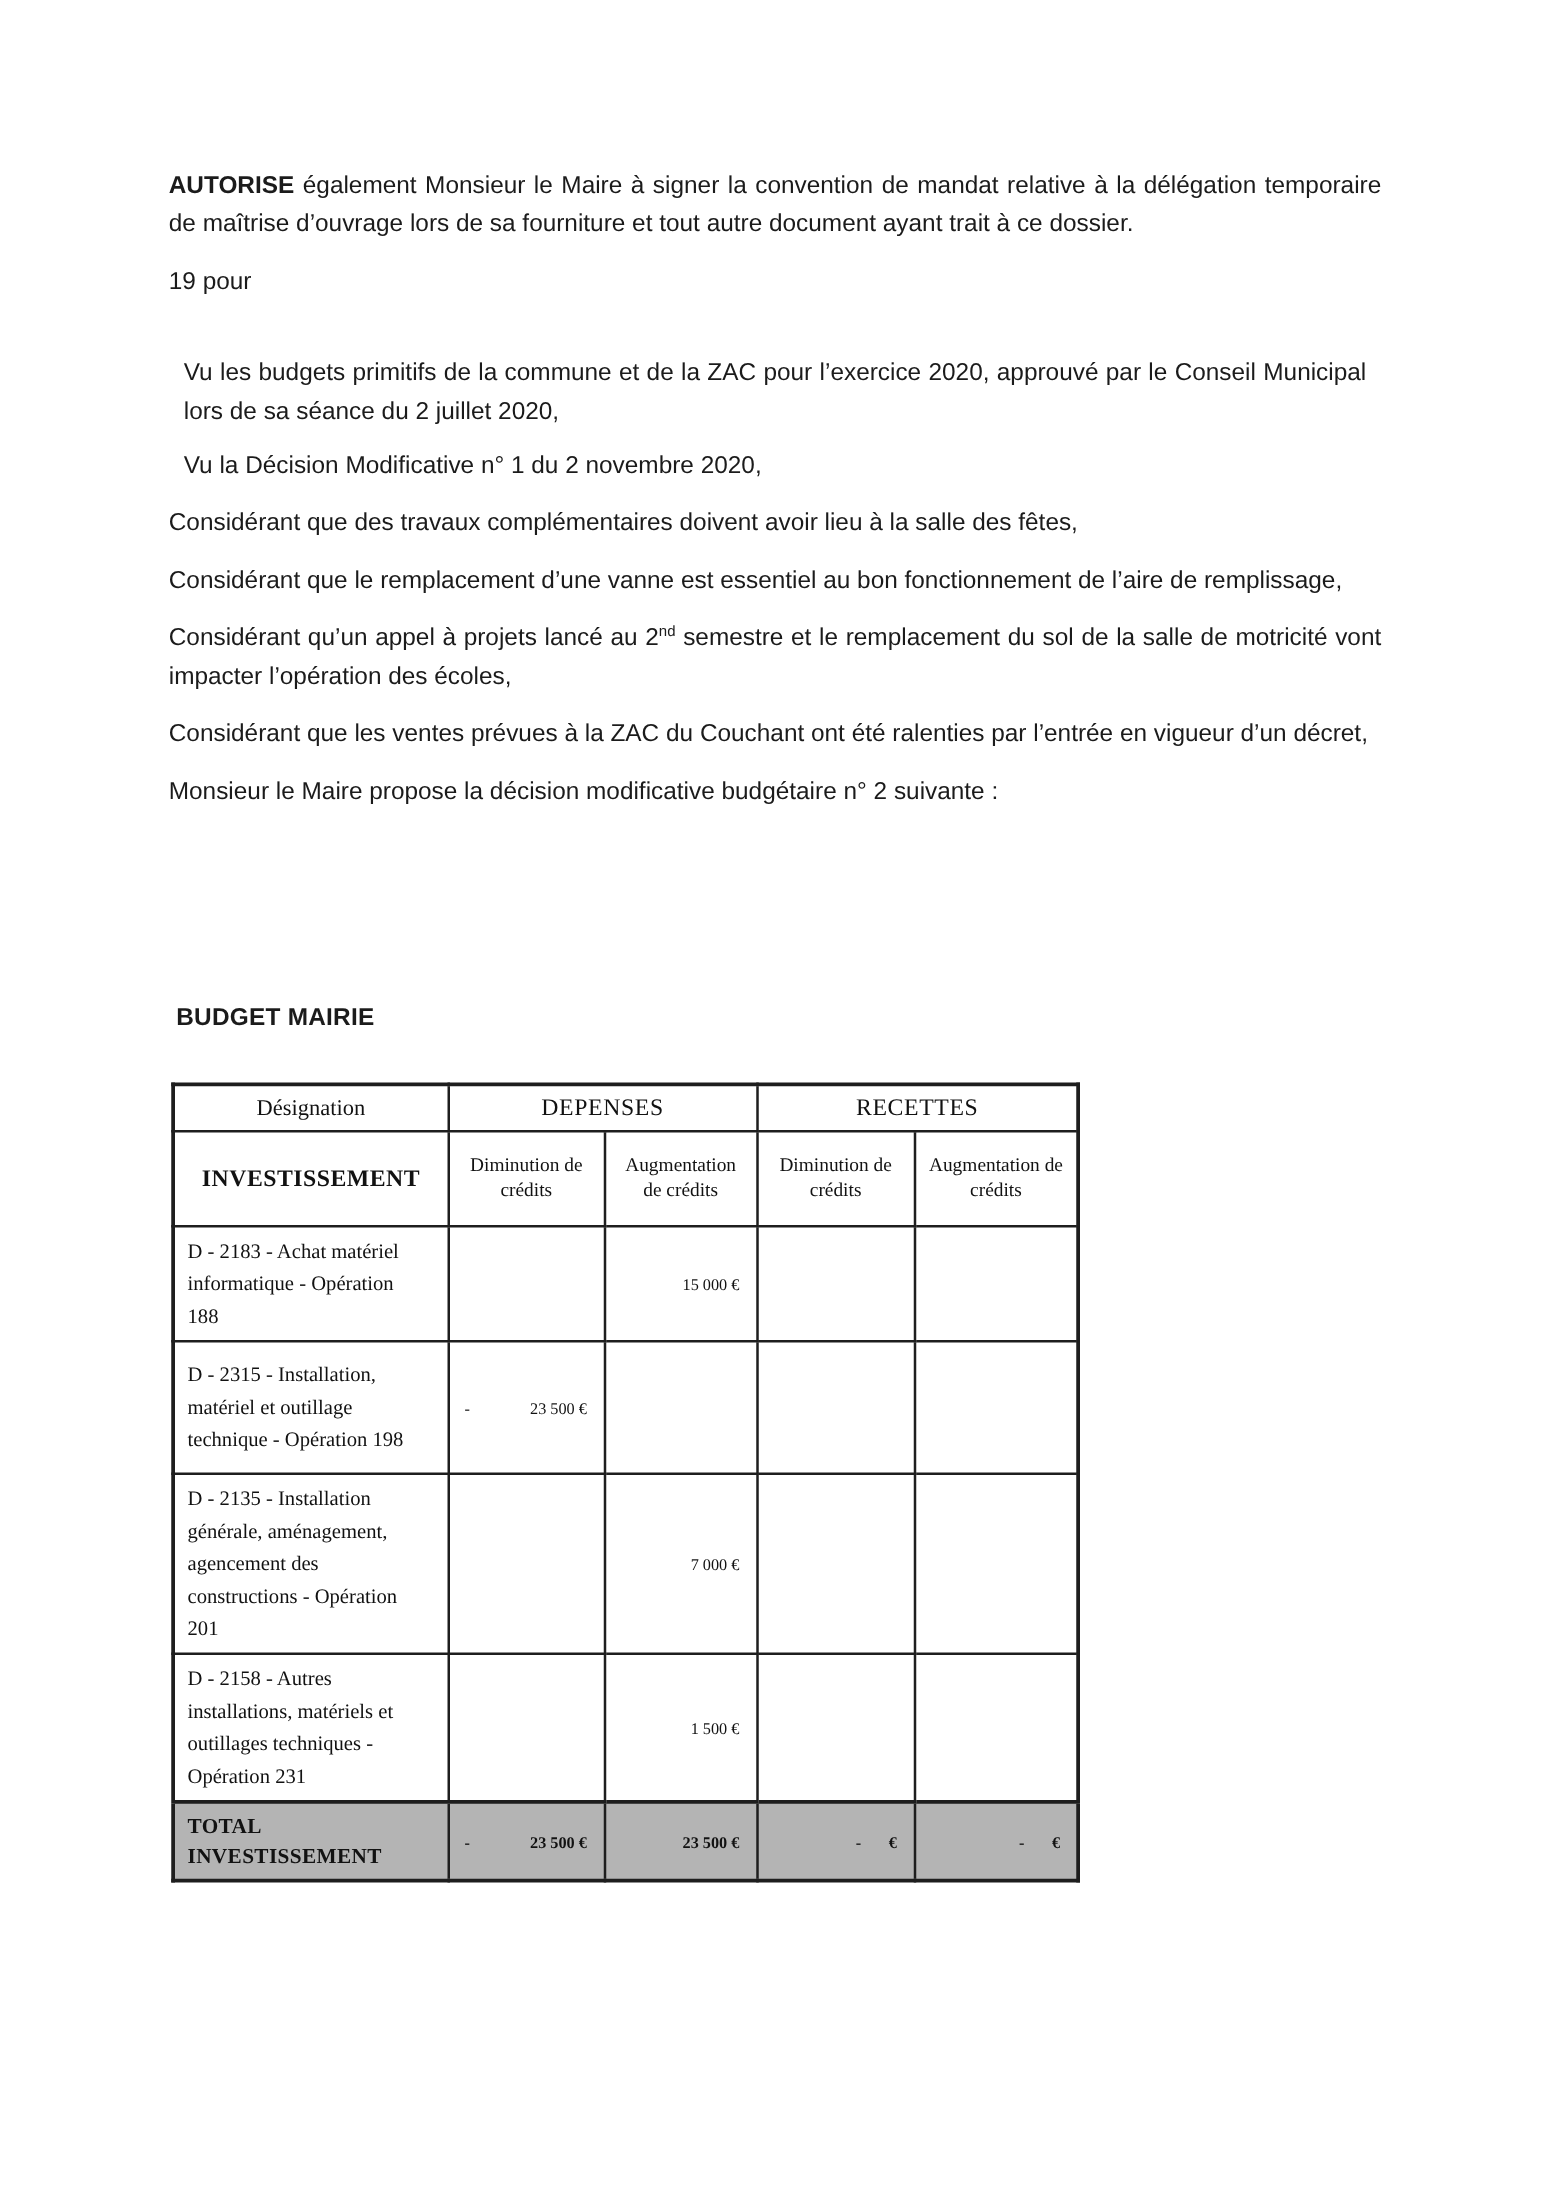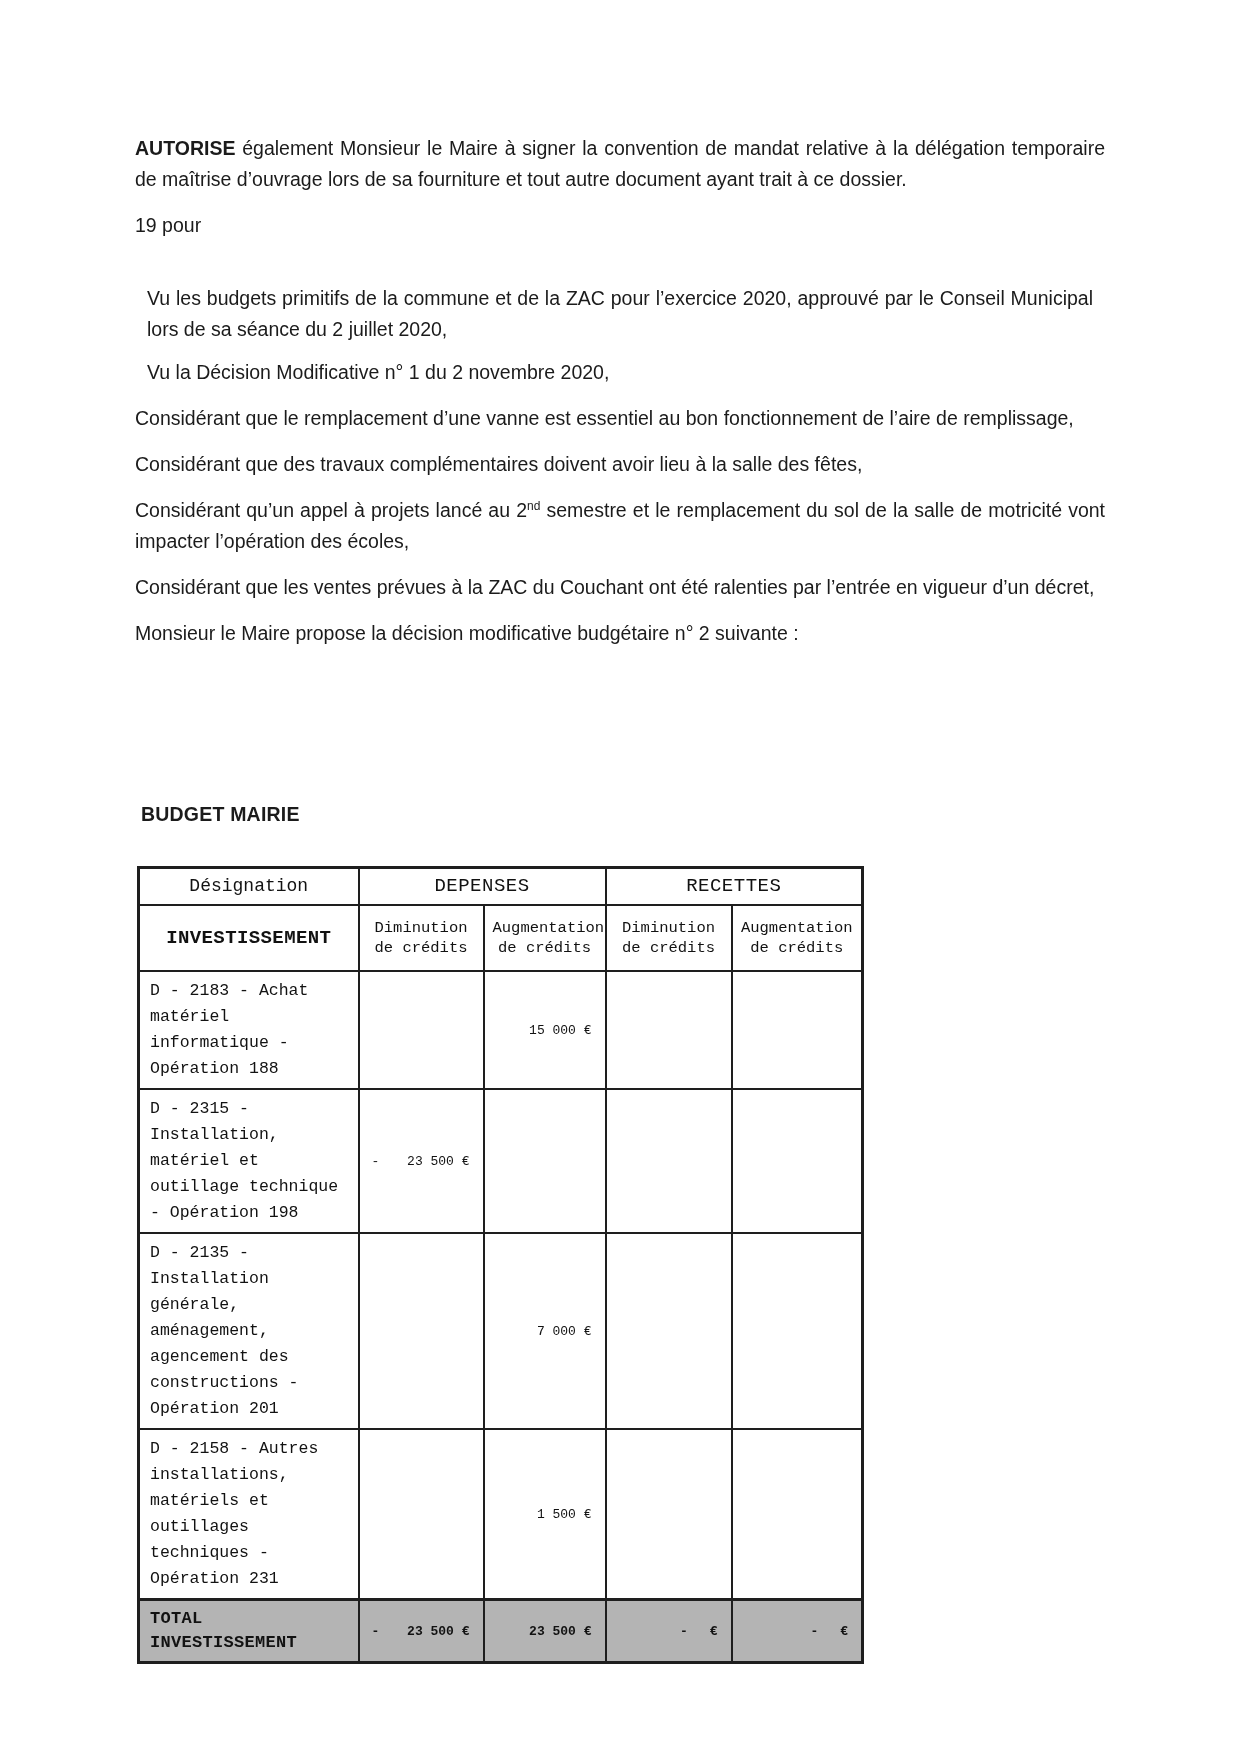--- a/index.html
+++ b/index.html
@@ -41,38 +41,38 @@
     letter-spacing:.2px;
   }
   sup{font-size:12px;line-height:0;vertical-align:super;}
 
   
   .budget-table{
     border-collapse:collapse;
     table-layout:fixed;
     width:724px;
     margin-left:2px;
-    font-family:Liberation Mono, monospace;
+    font-family:Liberation Serif, serif;
     color:#121212;
   }
   .budget-table td{
     border:2px solid var(--border);
     box-sizing:border-box;
     padding:2px 8px;
   }
   .budget-table{border:3px solid var(--border);}
   .hrow1 td{
     height:37px;
     text-align:center;
     vertical-align:middle;
     font-size:18px;
   }
   .hrow1 .group{font-size:19px;letter-spacing:.5px;}
   .hrow2 td{
-    height:66px;
+    height:76px;
     text-align:center;
     vertical-align:middle;
   }
   .hrow2 .invest{
     font-weight:bold;
     font-size:19px;
     letter-spacing:.4px;
   }
   .hrow2 .sub{
     font-size:15.5px;
@@ -116,23 +116,23 @@
   <p class="para"><strong>AUTORISE</strong><span> également Monsieur le Maire à signer la convention de mandat relative à la délégation temporaire de maîtrise d’ouvrage lors de sa fourniture et tout autre document ayant trait à ce dossier.</span></p>
 
   <p class="vote">19 pour</p>
 
 
   <div class="vu-block">
     <p>Vu les budgets primitifs de la commune et de la ZAC pour l’exercice 2020, approuvé par le Conseil Municipal lors de sa séance du 2 juillet 2020,</p>
     <p>Vu la Décision Modificative n° 1 du 2 novembre 2020,</p>
   </div>
 
+  <p class="para">Considérant que des travaux complémentaires doivent avoir lieu à la salle des fêtes,</p>
+
   <p class="para">Considérant que le remplacement d’une vanne est essentiel au bon fonctionnement de l’aire de remplissage,</p>
-
-  <p class="para">Considérant que des travaux complémentaires doivent avoir lieu à la salle des fêtes,</p>
 
   <p class="para"><span>Considérant qu’un appel à projets lancé au 2</span><sup>nd</sup><span> semestre et le remplacement du sol de la salle de motricité vont impacter l’opération des écoles,</span></p>
 
   <p class="para">Considérant que les ventes prévues à la ZAC du Couchant ont été ralenties par l’entrée en vigueur d’un décret,</p>
 
   <p class="para propose">Monsieur le Maire propose la décision modificative budgétaire n° 2 suivante :</p>
 
   <h3 class="section-title">BUDGET MAIRIE</h3>
 
   <table class="budget-table">

